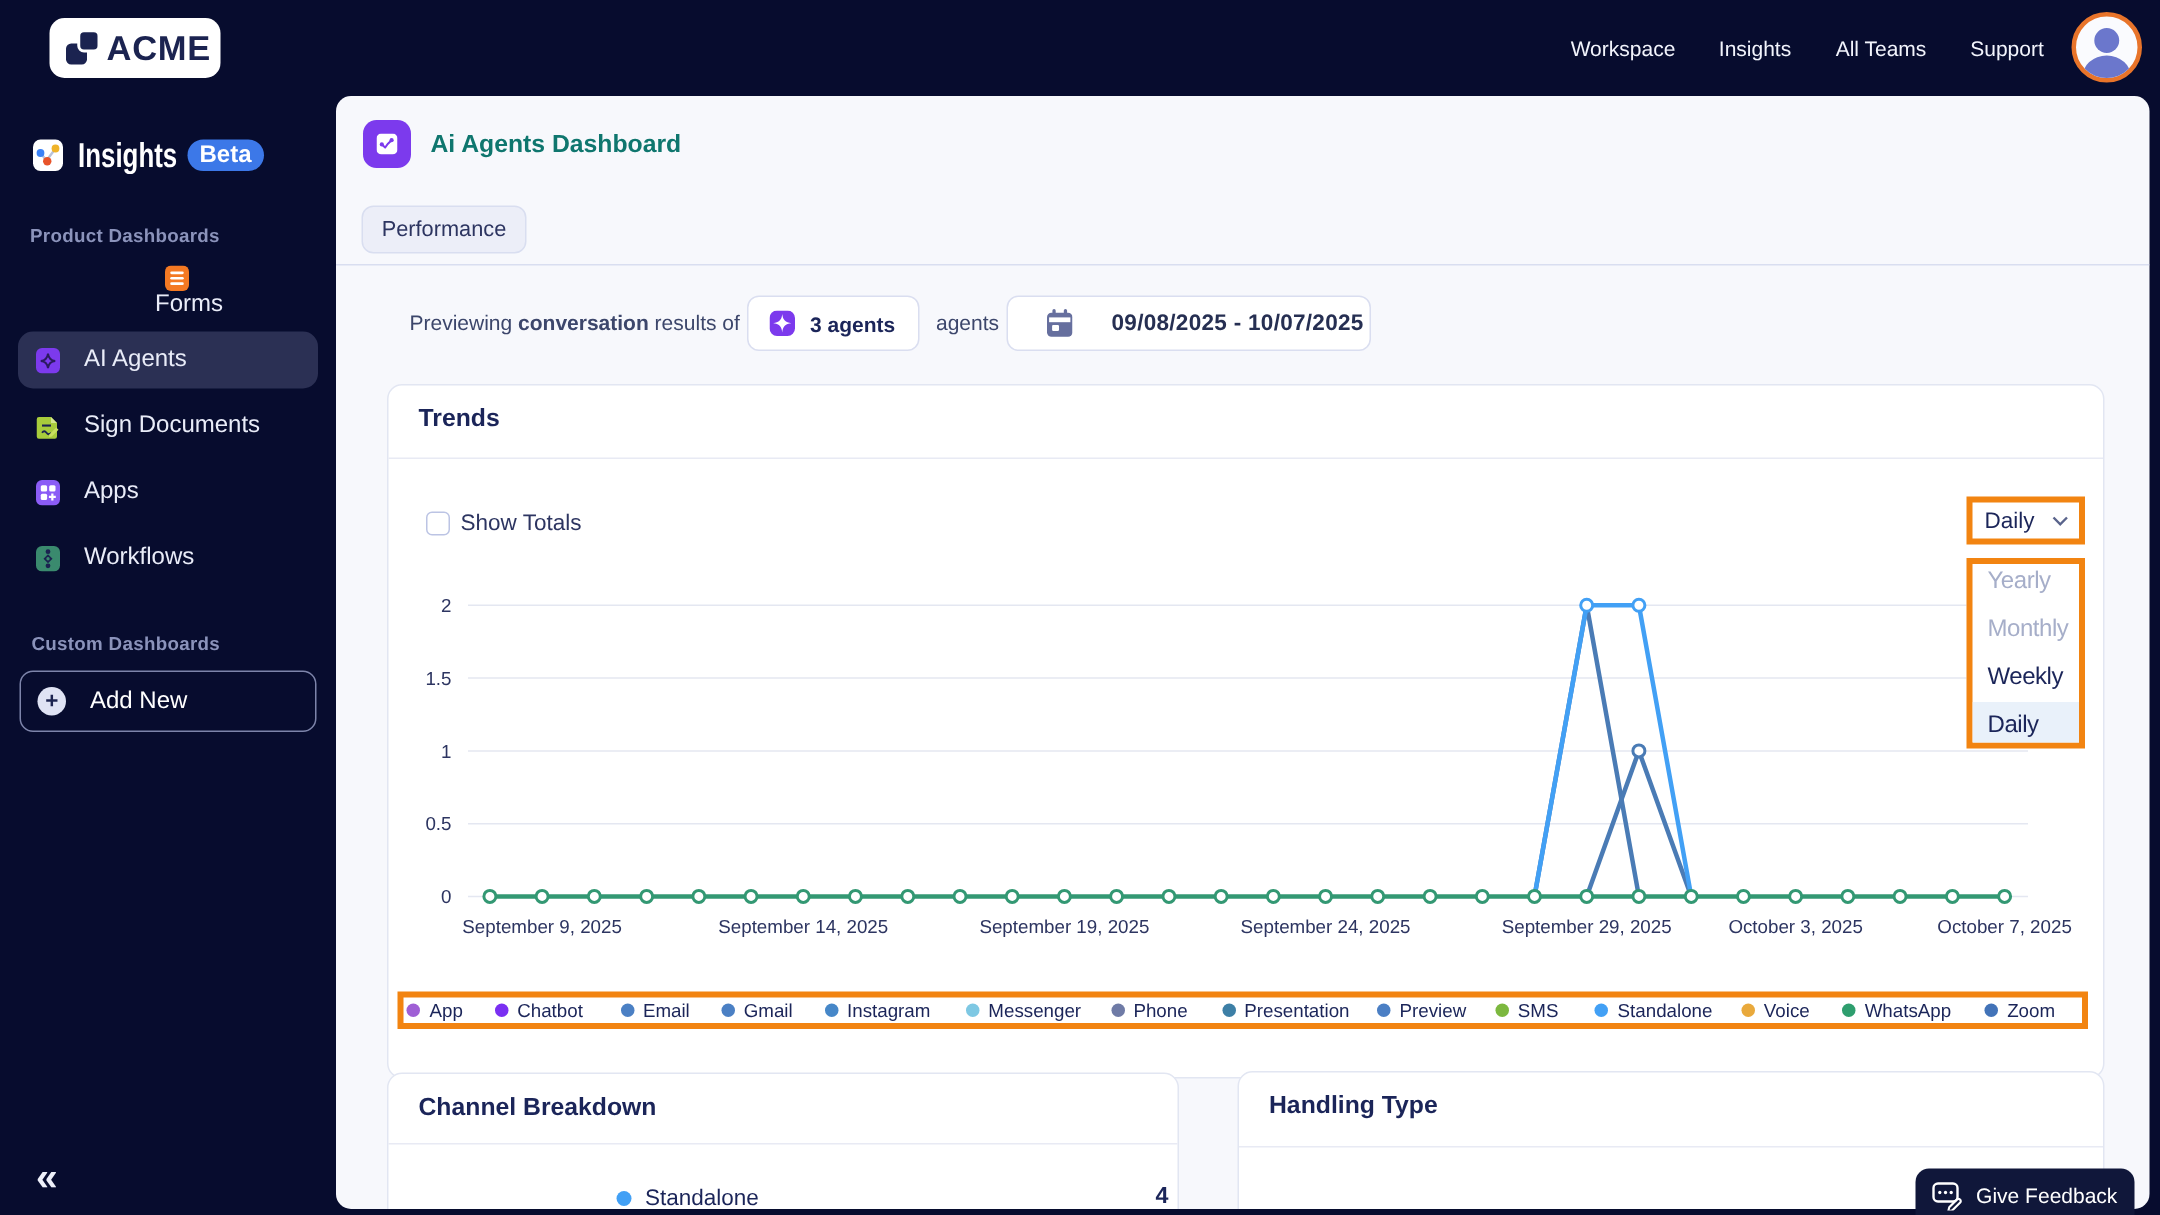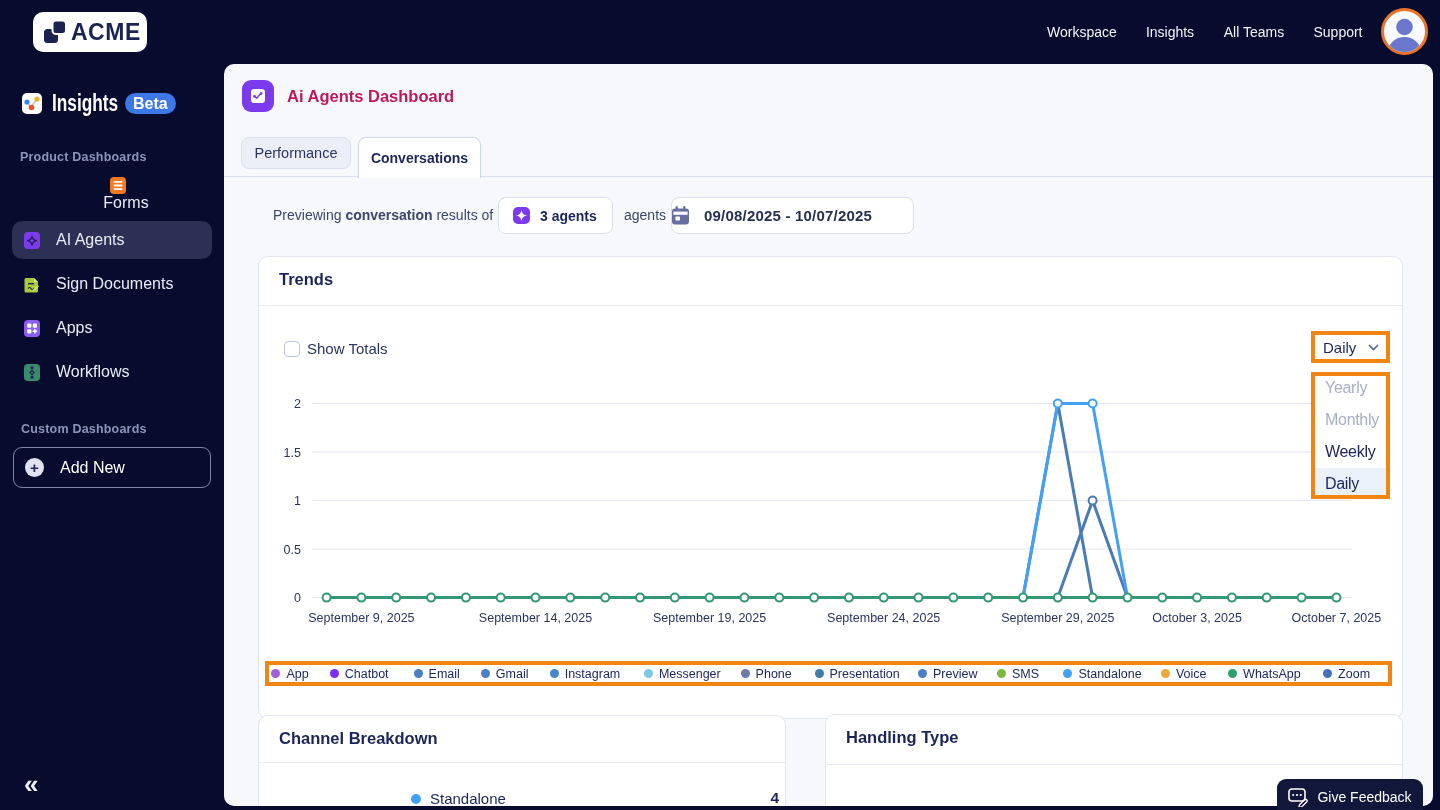--- a/index.html
+++ b/index.html
@@ -20,21 +20,21 @@
   .side-label { font-size:12.5px; font-weight:bold; color:#8b93bb; letter-spacing:0.2px; }
   .side-item { left:12px; width:200px; height:38px; border-radius:10px; display:flex; align-items:center; padding-left:12px; color:#e9ecf8; font-size:16px; }
   .side-item .txt { margin-left:16px; }
   .addnew { left:13px; top:447px; width:198px; height:41px; border:1px solid #7d84aa; border-radius:9px; display:flex; align-items:center; padding-left:11px; color:#fff; font-size:16px; }
   .addnew .circ { width:19px; height:19px; border-radius:50%; background:#dfe3f4; color:#1b2350; display:flex; align-items:center; justify-content:center; font-size:15px; font-weight:bold; margin-right:16px; }
   .collapse { left:24px; top:769px; font-size:26px; color:#eef0fa; font-weight:bold; }
 
   
   .panel { left:224px; top:64px; width:1209px; height:742px; background:#f7f8fc; border-radius:10px; overflow:hidden; }
   .dash-icon { left:18px; top:16px; width:32px; height:32px; background:#7c3aed; border-radius:9px; display:flex; align-items:center; justify-content:center; }
-  .dash-title { left:63px; top:16px; height:32px; line-height:32px; font-size:16.5px; font-weight:bold; color:#be185d; }
+  .dash-title { left:63px; top:16px; height:32px; line-height:32px; font-size:16.5px; font-weight:bold; color:#0f766e; }
   .tab1 { left:17px; top:73px; width:110px; height:32px; background:#ecEEf8; border:1px solid #d9def0; border-radius:8px; font-size:14.5px; color:#2d3561; display:flex; align-items:center; justify-content:center; }
   .tab2 { left:134px; top:73px; width:123px; height:41px; background:#fff; border:1px solid #d0d6ec; border-bottom:none; border-radius:8px 8px 0 0; font-size:14px; font-weight:bold; color:#1b2559; display:flex; align-items:center; justify-content:center; z-index:2; }
   .tabline { left:0; top:112px; width:1209px; height:1px; background:#d9def0; }
   .prev-row { left:16px; top:133px; height:37px; width:1209px; font-size:14px; color:#3c466b; }
   .prev-row > * { position:absolute; }
   .chip { background:#fff; border:1px solid #dadef0; border-radius:8px; height:37px; display:flex; align-items:center; }
   .card { background:#fff; border:1px solid #e2e6f2; border-radius:10px; }
   .card-h { left:20px; top:13px; font-size:16.5px; font-weight:bold; color:#1b2559; }
   .card-div { left:0; width:100%; height:1px; background:#e8eaf4; }
 
@@ -143,34 +143,33 @@
     <svg width="14" height="14" viewBox="0 0 15 15">
         <rect width="15" height="15" rx="3.5" fill="#fff"></rect>
         <polyline points="3.8,7.8 6.2,10 8,7.5 10.8,4.8" fill="none" stroke="#7c3aed" stroke-width="1.5" stroke-linecap="round" stroke-linejoin="round"></polyline>
         <circle cx="3.8" cy="7.8" r="1.5" fill="#7c3aed"></circle>
         <circle cx="10.8" cy="4.8" r="1.5" fill="#7c3aed"></circle>
       </svg>
   </div>
   <div class="abs dash-title">Ai Agents Dashboard</div>
 
   <div class="abs tab1">Performance</div>
-  <div class="abs tab2">Conversations</div>
   <div class="abs tabline"></div>
 
   <div class="abs prev-row">
     <span style="left:33px; top:10px;">Previewing&nbsp;<b>conversation</b>&nbsp;results of</span>
     <span class="chip" style="left:258px; top:0; width:115px; padding-left:14px; gap:10px;">
       <svg width="17" height="17" viewBox="0 0 17 17">
           <rect width="17" height="17" rx="5" fill="#7c3aed"></rect>
           <path d="M8.5 2.4 C8.9 6.4 10.6 8.1 14.6 8.5 C10.6 8.9 8.9 10.6 8.5 14.6 C8.1 10.6 6.4 8.9 2.4 8.5 C6.4 8.1 8.1 6.4 8.5 2.4 Z" fill="#fff"></path>
         </svg>
       <b style="color:#1b2559; font-size:14px;">3 agents</b>
     </span>
     <span style="left:384px; top:10px;">agents</span>
-    <span class="chip" style="left:431px; top:0; width:243px; padding-left:0; gap:15px;">
+    <span class="chip" style="left:431px; top:0; width:243px; padding-left:26px; gap:26px;">
       <svg width="17" height="19" viewBox="0 0 17 19">
           <rect x="3.6" y="0" width="2.2" height="5" rx="1.1" fill="#666f9e"></rect>
           <rect x="11.2" y="0" width="2.2" height="5" rx="1.1" fill="#666f9e"></rect>
           <rect x="0" y="2.5" width="17" height="16" rx="3" fill="#666f9e"></rect>
           <rect x="1.4" y="5.6" width="14.2" height="3.2" fill="#fff"></rect>
           <rect x="3.4" y="10.6" width="4.6" height="4" rx="0.8" fill="#fff"></rect>
         </svg>
       <b style="color:#262f52; font-size:15px; letter-spacing:0.2px;">09/08/2025 - 10/07/2025</b>
     </span>
   </div>

